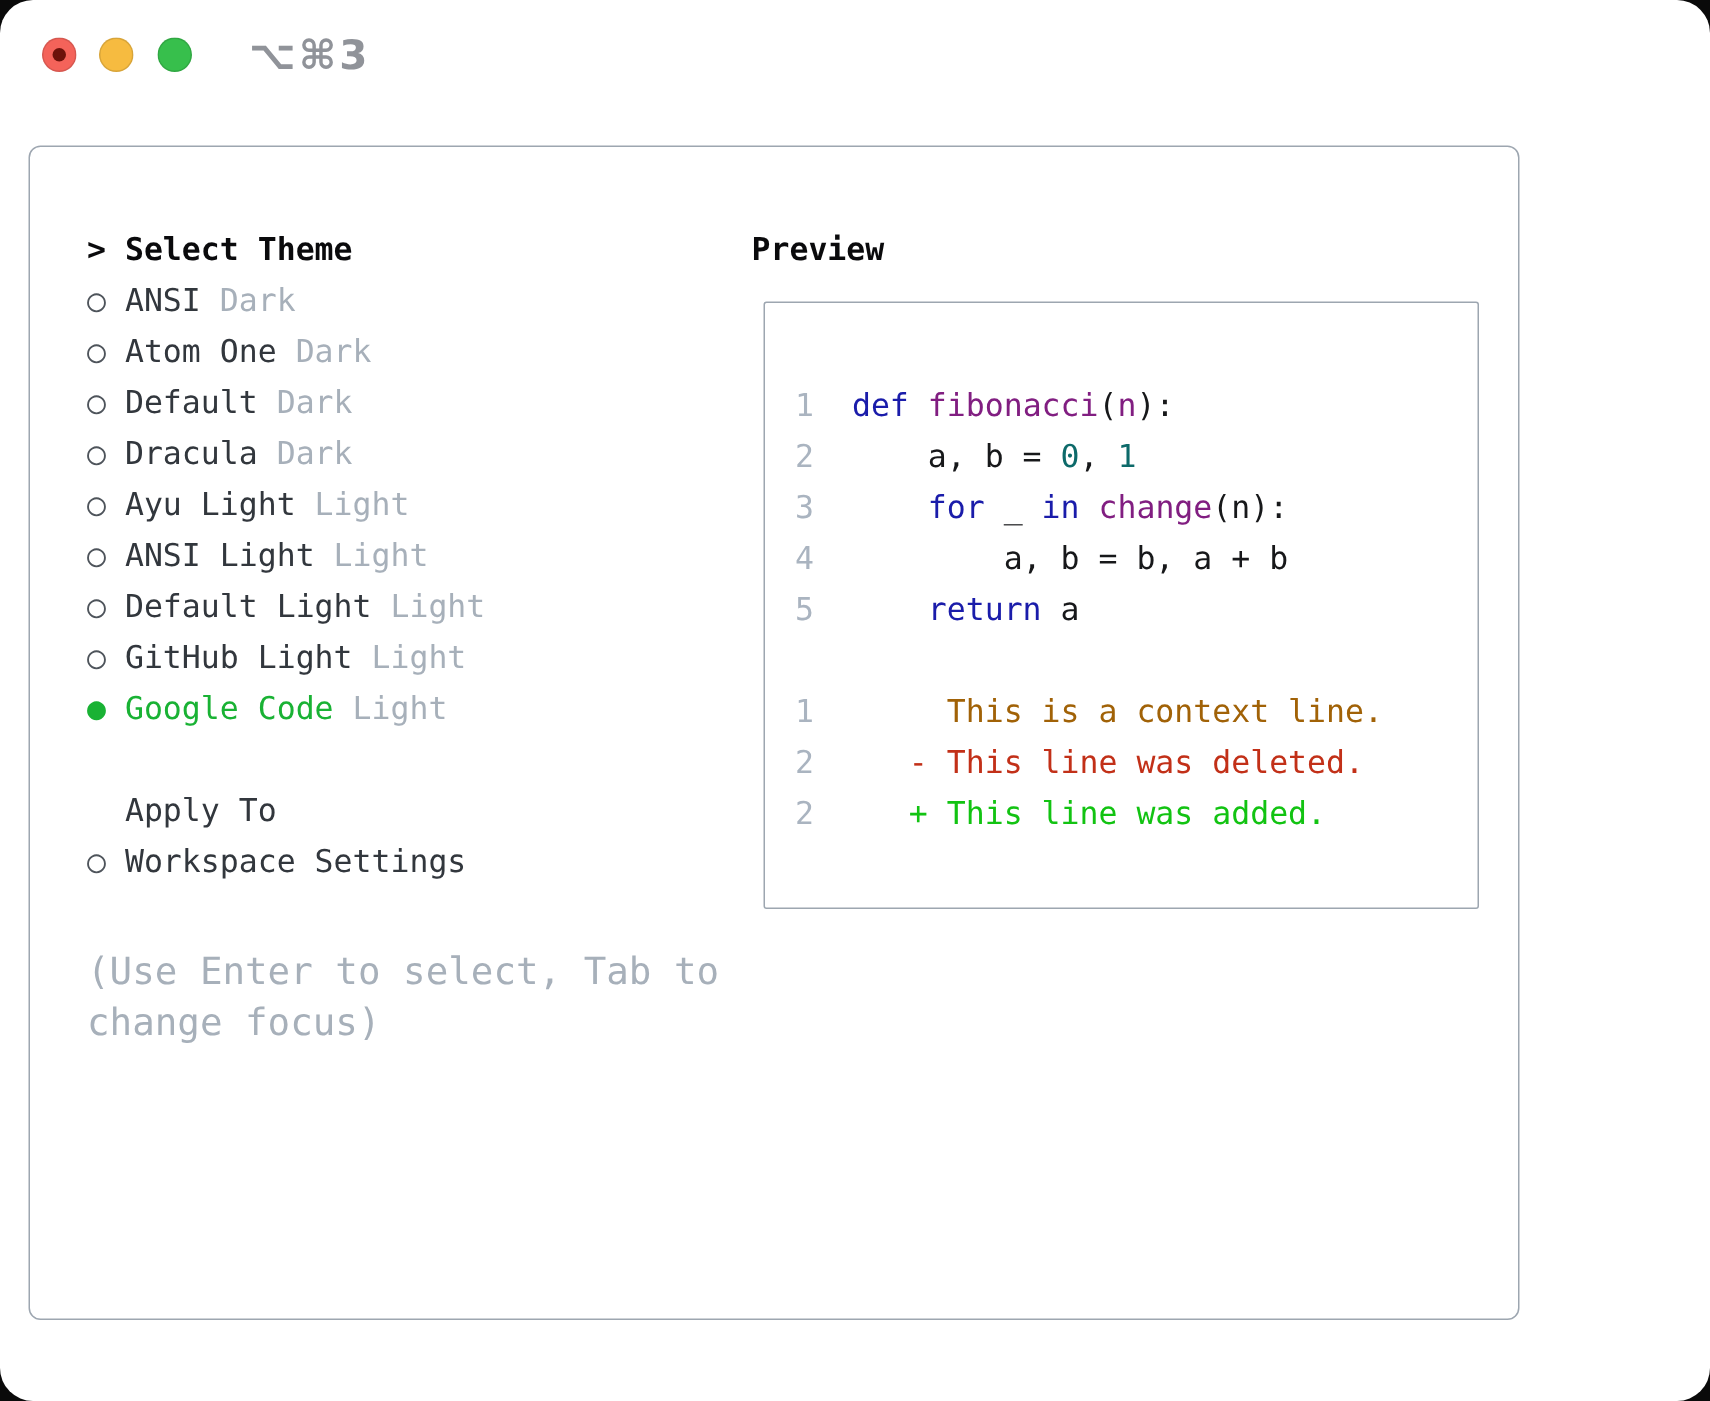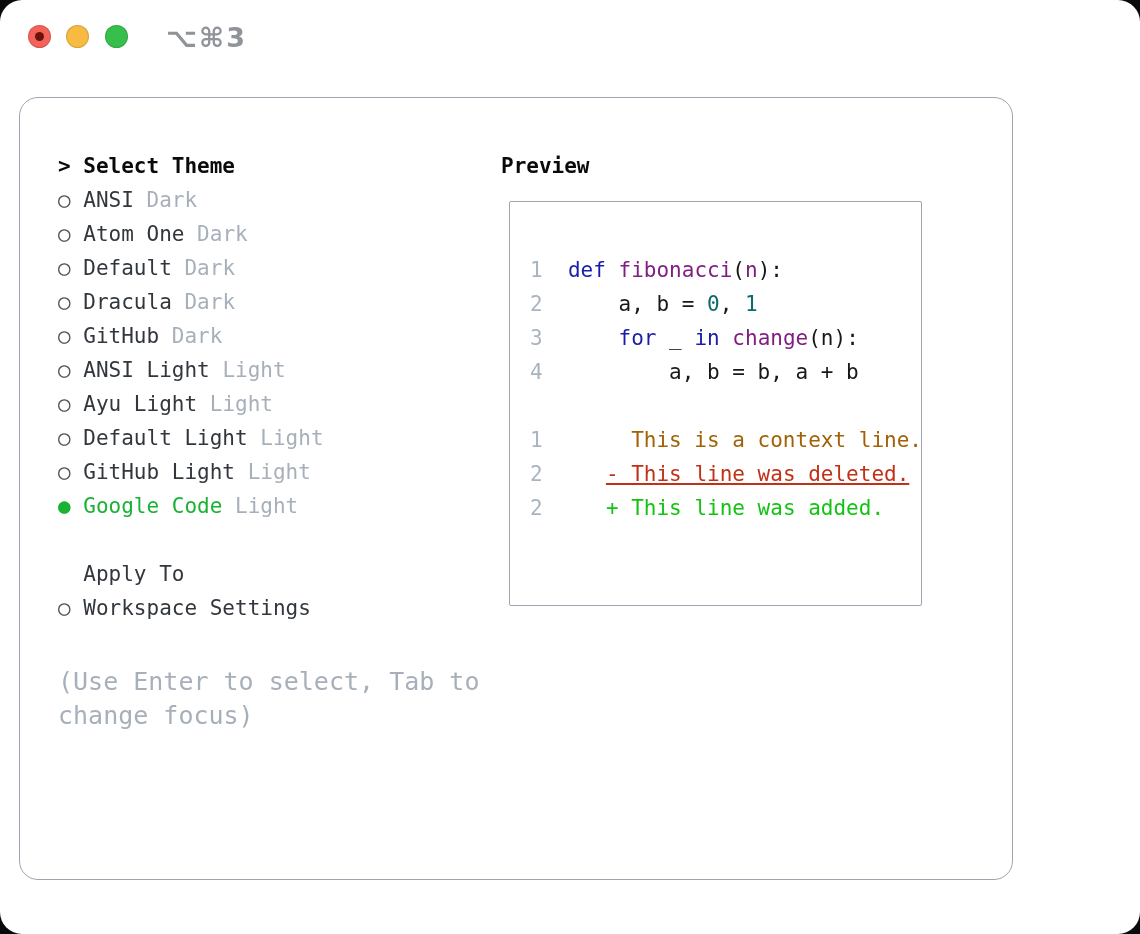--- a/index.html
+++ b/index.html
@@ -18,48 +18,48 @@
   .traffic.red    { left:28px;  background:#f4635a; }
   .traffic.red::after { content:""; position:absolute; left:50%; top:50%;
              width:9px; height:9px; margin:-4.5px 0 0 -4.5px; border-radius:50%; background:#6d120b; }
   .traffic.yellow { left:66px;  background:#f6bb40; }
   .traffic.green  { left:105px; background:#37bf4c; }
   .shortcut { position:absolute; left:166px; top:22px; font-family:"DejaVu Sans", sans-serif;
              font-size:27px; font-weight:bold; color:#909399; letter-spacing:2px; }
 
   
   .panel { position:absolute; left:19px; top:97px; width:994px; height:783px;
-           border:1.5px solid #9da6b0; border-radius:19px; background:#fff; }
+           border:1.5px solid #9da6b0; border-radius:8px; background:#fff; }
 
   .leftcol { position:absolute; left:38px; top:51px; font-size:21px; }
   .row { height:34px; line-height:34px; white-space:pre; color:#32373d; }
   .row.header { font-weight:bold; color:#0a0a0c; }
   .marker { color:#4e545b; }
   .marker.sel { color:var(--green-ui); }
   .tname { color:#32373d; }
   .tname.sel { color:var(--green-ui); }
   .tvariant { color:var(--muted); }
   .indent2 { padding-left:2ch; }
   .hint { margin-top:6px; max-width:29ch; white-space:normal; color:var(--muted);
           font-size:25px; line-height:34px; }
 
   
   .preview-header { position:absolute; left:481px; top:51px; height:34px; line-height:34px;
           font-size:21px; font-weight:bold; color:#0a0a0c; }
-  .preview-box { position:absolute; left:489px; top:103px; width:413px; height:405px;
+  .preview-box { position:absolute; left:489px; top:103px; width:477px; height:405px;
           border:1.5px solid #9da6b0; border-radius:2px; background:#fff;
           padding:51px 0 0 20px; overflow:hidden; }
   .pline { height:34px; line-height:34px; font-size:21px; white-space:pre; }
   .ln  { color:#aab4c0; }
   .pl  { color:#17181a; }
   .kw  { color:var(--kw); }
   .fn  { color:var(--fn); }
   .lit { color:var(--lit); }
   .ctx { color:#a16207; }
-  .del { color:var(--del);text-decoration:underline; }
+  .del { color:var(--del); }
   .add { color:var(--add); }
 </style>
 </head>
 <body>
 
 <div class="window">
 
   <div class="titlebar">
     <div class="traffic red"></div>
     <div class="traffic yellow"></div>
@@ -70,23 +70,22 @@
   <div class="panel">
 
     <div class="leftcol">
       <div class="row header"><span class="prompt">&gt; </span><span>Select Theme</span></div>
 
       <div id="theme-list">
           <div class="row"><span class="marker">○ </span><span class="tname">ANSI </span><span class="tvariant">Dark</span></div>
           <div class="row"><span class="marker">○ </span><span class="tname">Atom One </span><span class="tvariant">Dark</span></div>
           <div class="row"><span class="marker">○ </span><span class="tname">Default </span><span class="tvariant">Dark</span></div>
           <div class="row"><span class="marker">○ </span><span class="tname">Dracula </span><span class="tvariant">Dark</span></div>
-          <div class="row"><span class="marker">○ </span><span class="tname">GitHub </span><span class="tvariant">Dark</span></div>
+          <div class="row"><span class="marker">○ </span><span class="tname">Ayu Light </span><span class="tvariant">Light</span></div>
           <div class="row"><span class="marker">○ </span><span class="tname">ANSI Light </span><span class="tvariant">Light</span></div>
-          <div class="row"><span class="marker">○ </span><span class="tname">Ayu Light </span><span class="tvariant">Light</span></div>
           <div class="row"><span class="marker">○ </span><span class="tname">Default Light </span><span class="tvariant">Light</span></div>
           <div class="row"><span class="marker">○ </span><span class="tname">GitHub Light </span><span class="tvariant">Light</span></div>
           <div class="row"><span class="marker sel">● </span><span class="tname sel">Google Code </span><span class="tvariant">Light</span></div>
         </div>
 
       <div class="row"> </div>
 
       <div class="row indent2">Apply To</div>
 
       <div id="apply-list">
@@ -98,20 +97,21 @@
       <div class="hint">(Use Enter to select, Tab to change focus)</div>
     </div>
 
     <div class="preview-header">Preview</div>
 
     <div class="preview-box" id="preview-box">
         <div class="pline"><span class="ln">1</span><span class="pl">  </span><span class="kw">def</span><span class="pl"> </span><span class="fn">fibonacci</span><span class="pl">(</span><span class="fn">n</span><span class="pl">):</span></div>
         <div class="pline"><span class="ln">2</span><span class="pl">      a, b = </span><span class="lit">0</span><span class="pl">, </span><span class="lit">1</span></div>
         <div class="pline"><span class="ln">3</span><span class="pl">      </span><span class="kw">for</span><span class="pl"> _ </span><span class="kw">in</span><span class="pl"> </span><span class="fn">change</span><span class="pl">(n):</span></div>
         <div class="pline"><span class="ln">4</span><span class="pl">          a, b = b, a + b</span></div>
+        <div class="pline"><span class="ln">5</span><span class="pl">      </span><span class="kw">return</span><span class="pl"> a</span></div>
         <div class="pline"><span class="ln"></span>&nbsp;</div>
         <div class="pline"><span class="ln">1</span><span class="ctx">       This is a context line.</span></div>
         <div class="pline"><span class="ln">2</span><span class="pl">     </span><span class="del">- This line was deleted.</span></div>
         <div class="pline"><span class="ln">2</span><span class="pl">     </span><span class="add">+ This line was added.</span></div>
       </div>
 
   </div>
 </div>
 
 </body></html>

